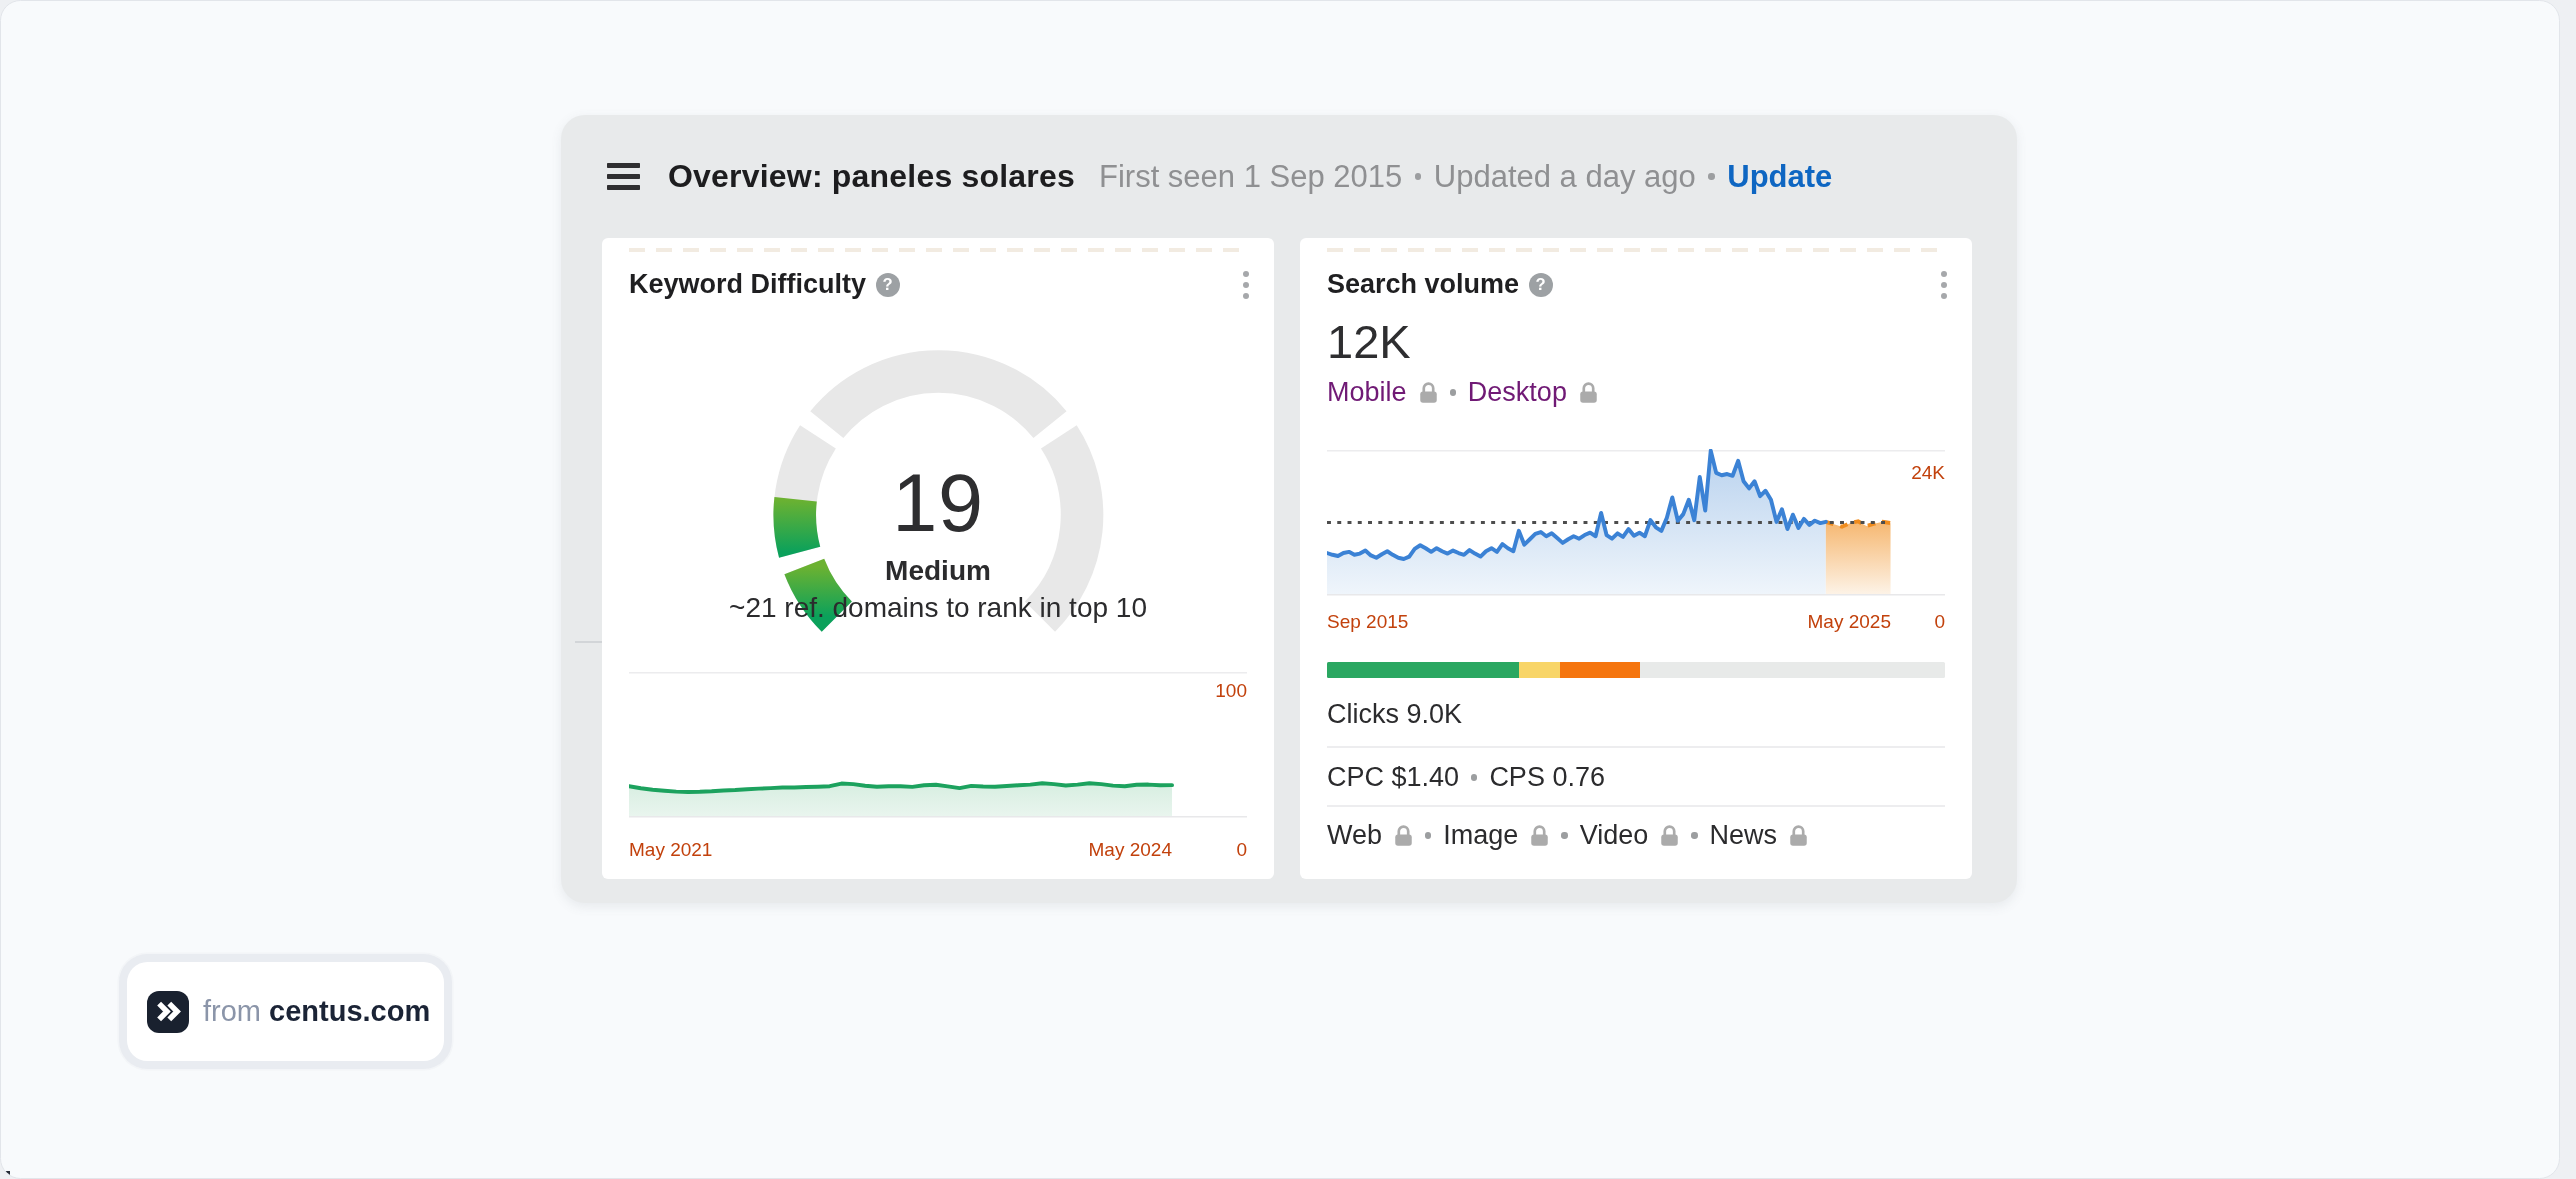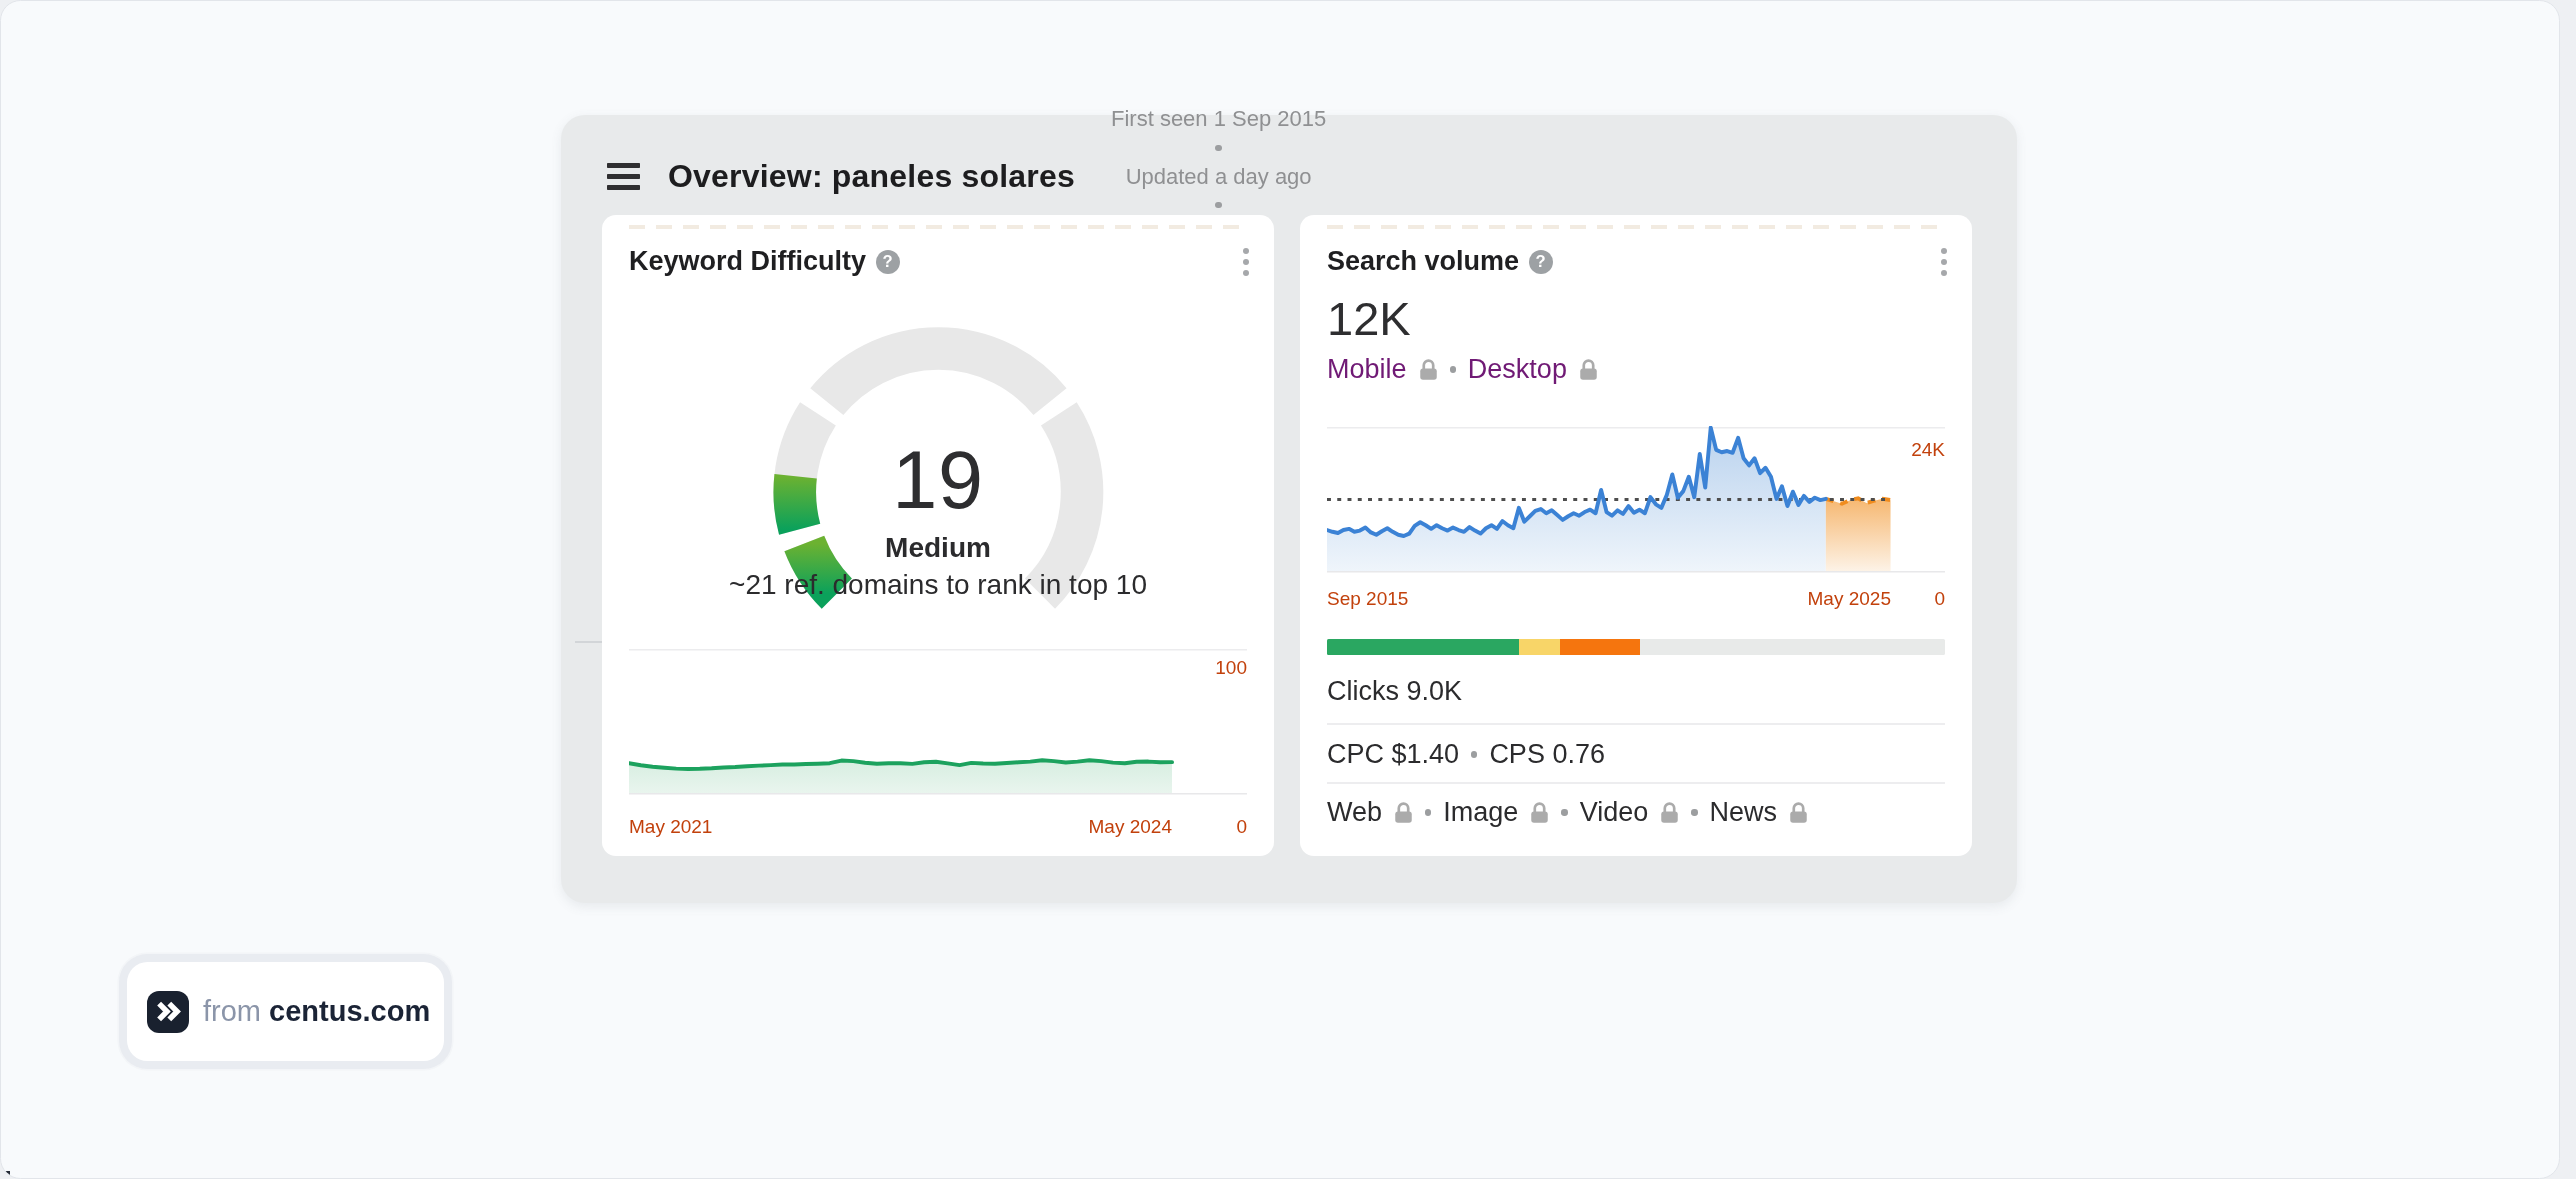--- a/index.html
+++ b/index.html
@@ -8,27 +8,27 @@
             border:1.6px solid #e2e5ea; border-radius:20.5px; overflow:hidden; }
   .corner-artifact { position:absolute; left:0; top:1170px; width:8.7px; height:8.7px; background:#252b36; }
 
   
   .panel { position:absolute; left:560px; top:114px; width:1456px; height:788px;
            background:#e8eaeb; border-radius:24px; box-shadow:0 3.2px 11px rgba(90,100,110,.10); }
   .panel-header { position:absolute; left:46px; top:41px; right:32px; height:41px; display:flex; align-items:center; }
   .hamburger { width:33px; height:32px; display:flex; flex-direction:column; justify-content:center; gap:6.3px; cursor:pointer; }
   .hamburger i { display:block; height:4.7px; background:#2f2f31; border-radius:0.8px; }
   .page-title { margin-left:28px; font-size:32px; font-weight:700; color:#1d1d1f; letter-spacing:0.2px; }
-  .meta { margin-left:36px; display:flex; align-items:center; gap:12.6px; font-size:22px; color:#8f9092;flex-direction:column; }
+  .meta { margin-left:24px; display:flex; align-items:center; gap:12.6px; font-size:31px; color:#8f9092; }
   .dot { width:6.3px; height:6.3px; border-radius:50%; background:#9c9ea0; display:inline-block; flex:none; }
   .update-link { color:#0e66c2; font-weight:700; cursor:pointer; }
   .left-tick { position:absolute; left:14px; top:526px; width:32px; height:2.4px; background:#d2d5d8; }
 
   
-  .card { position:absolute; top:100px; width:672px; height:641px; background:#ffffff; border-radius:14px; }
+  .card { position:absolute; top:123px; width:672px; height:641px; background:#ffffff; border-radius:6px; }
   .card.kd { left:41px; }
   .card.sv { left:739px;text-decoration:underline; }
   .dash-top { position:absolute; left:27px; right:27px; top:9.5px; height:4px;
               background:repeating-linear-gradient(90deg,#f2ebe1 0 16px, transparent 16px 27px); }
   .card-header { position:absolute; left:27px; right:20.5px; top:28px; display:flex; align-items:center; }
   .card-title { font-size:27px; font-weight:700; color:#1f1f21; }
   .help { width:24px; height:24px; margin-left:9.5px; border-radius:50%; background:#9da1a4; color:#ffffff;
           font-size:16.6px; font-weight:700; display:flex; align-items:center; justify-content:center; cursor:pointer; }
   .kebab { margin-left:auto; display:flex; flex-direction:column; gap:4.7px; padding:4.7px; cursor:pointer; }
   .kebab i { width:6.3px; height:6.3px; border-radius:50%; background:#a6a8ab; }

